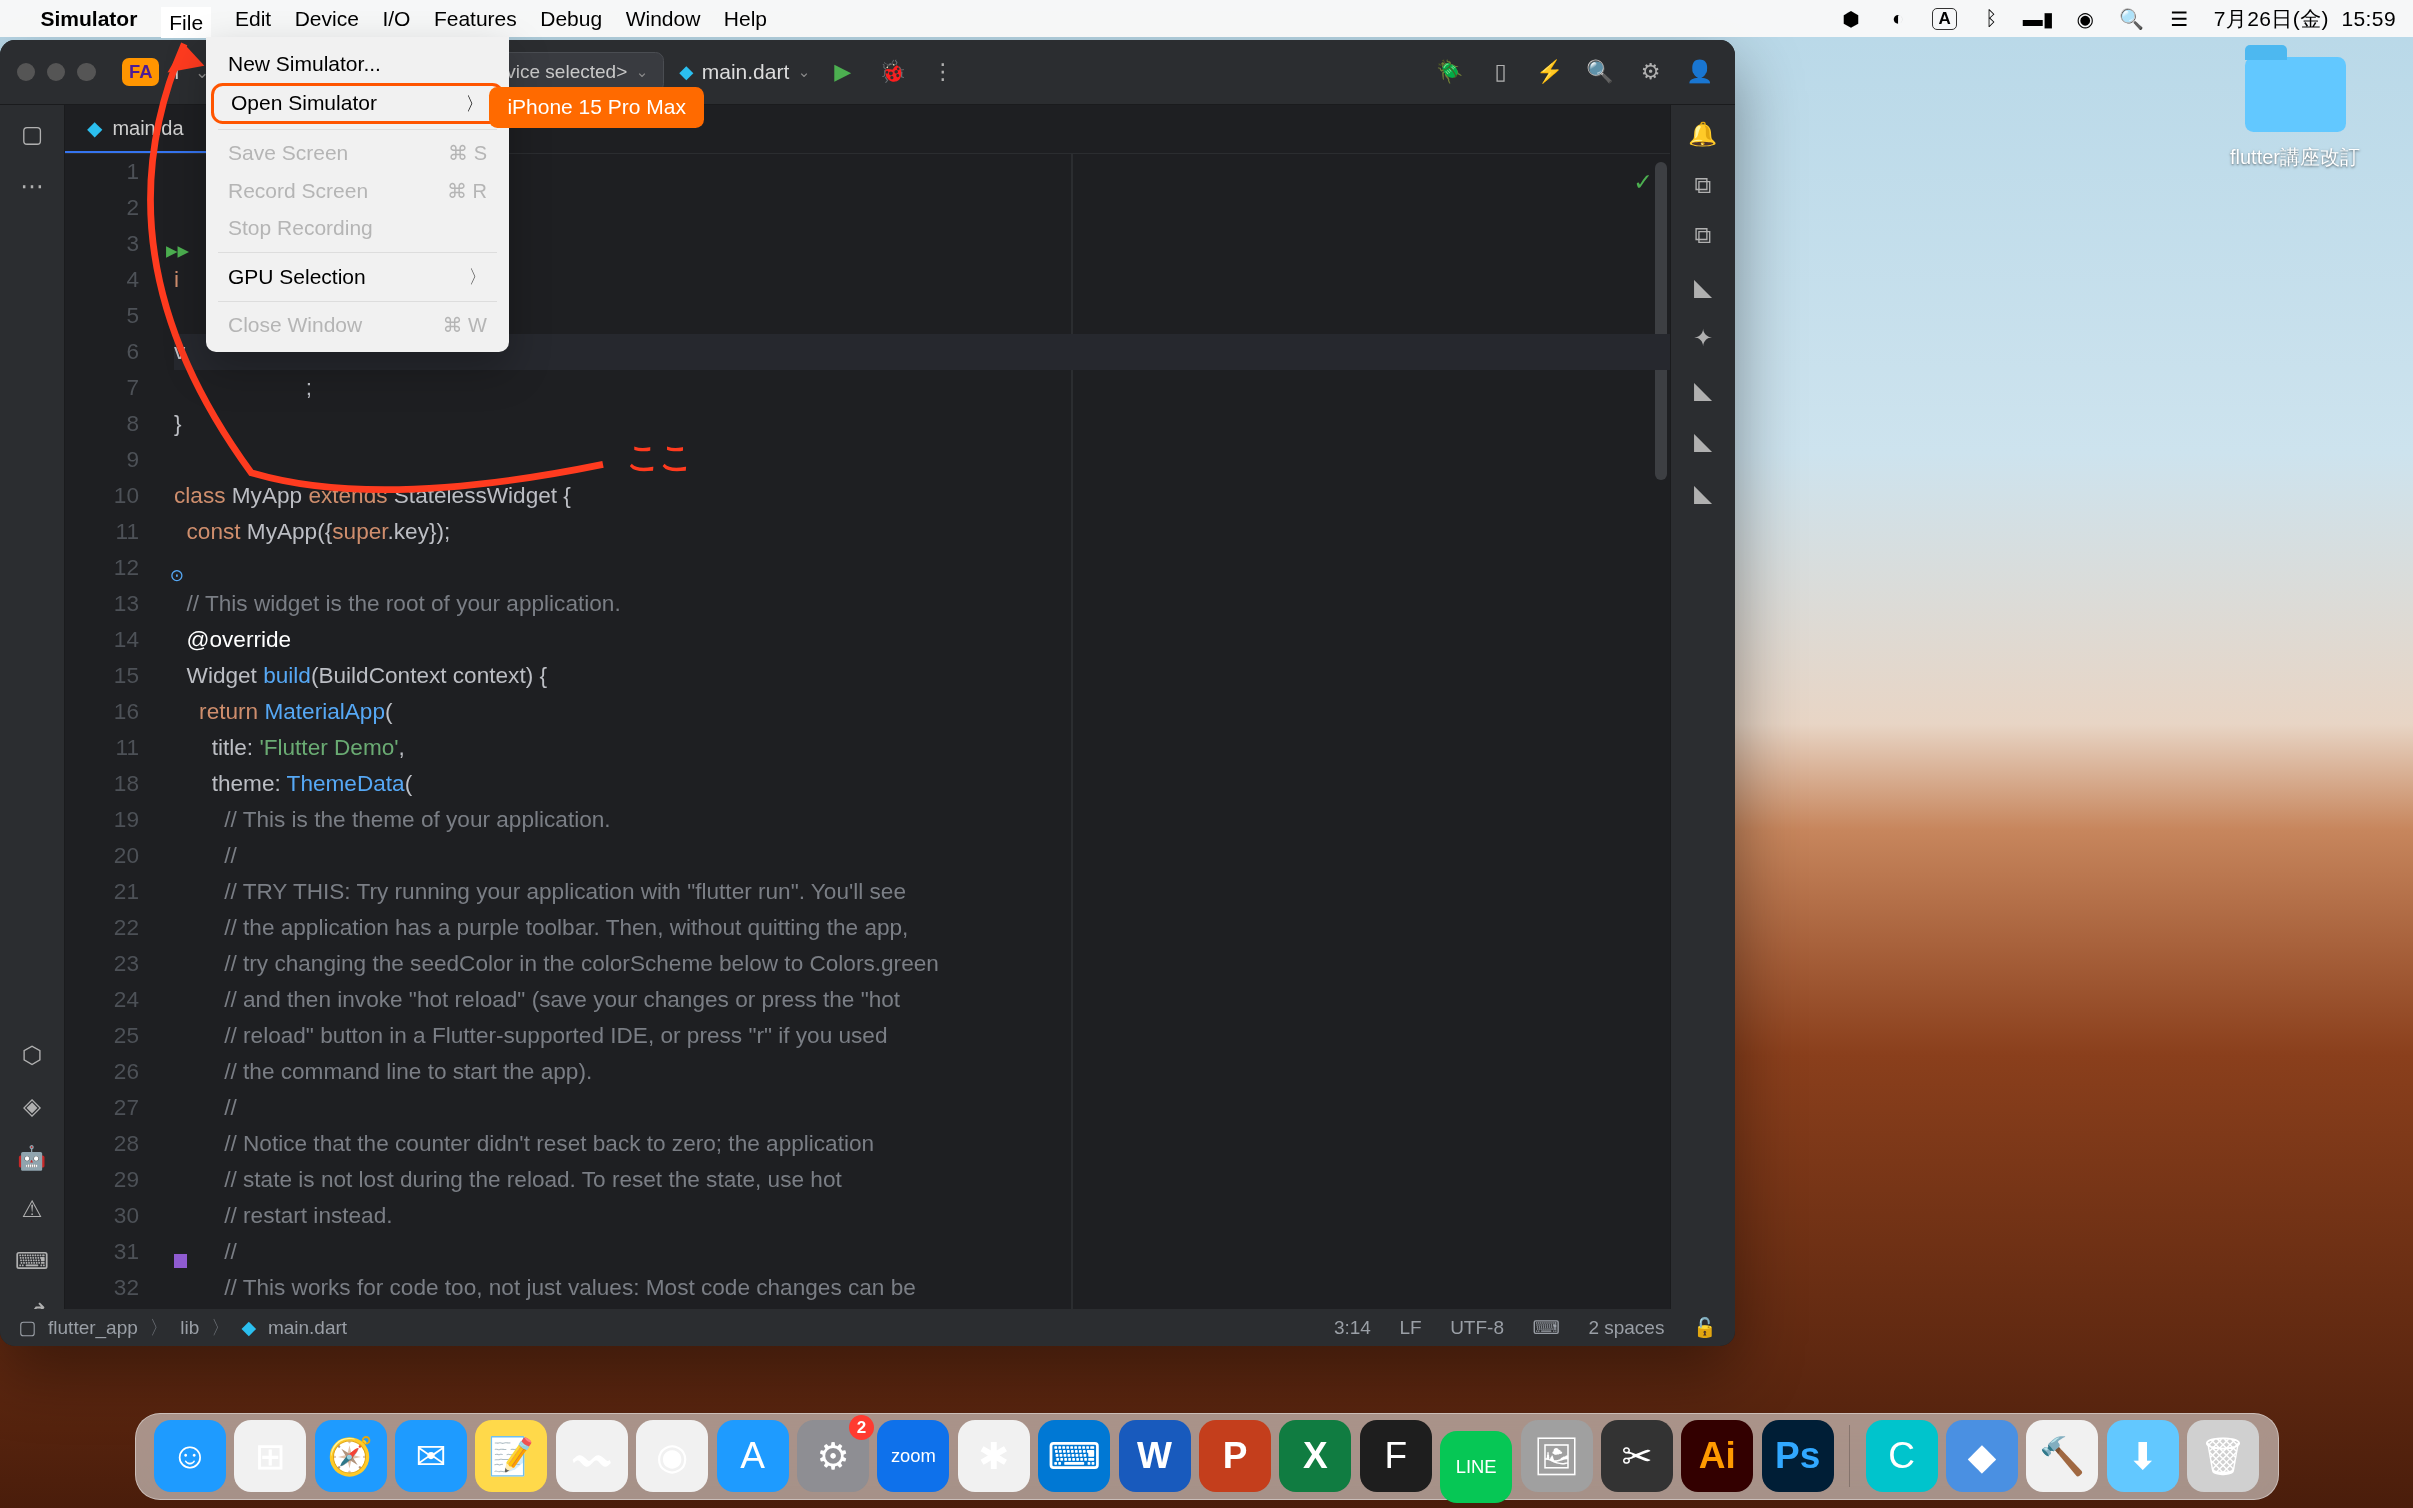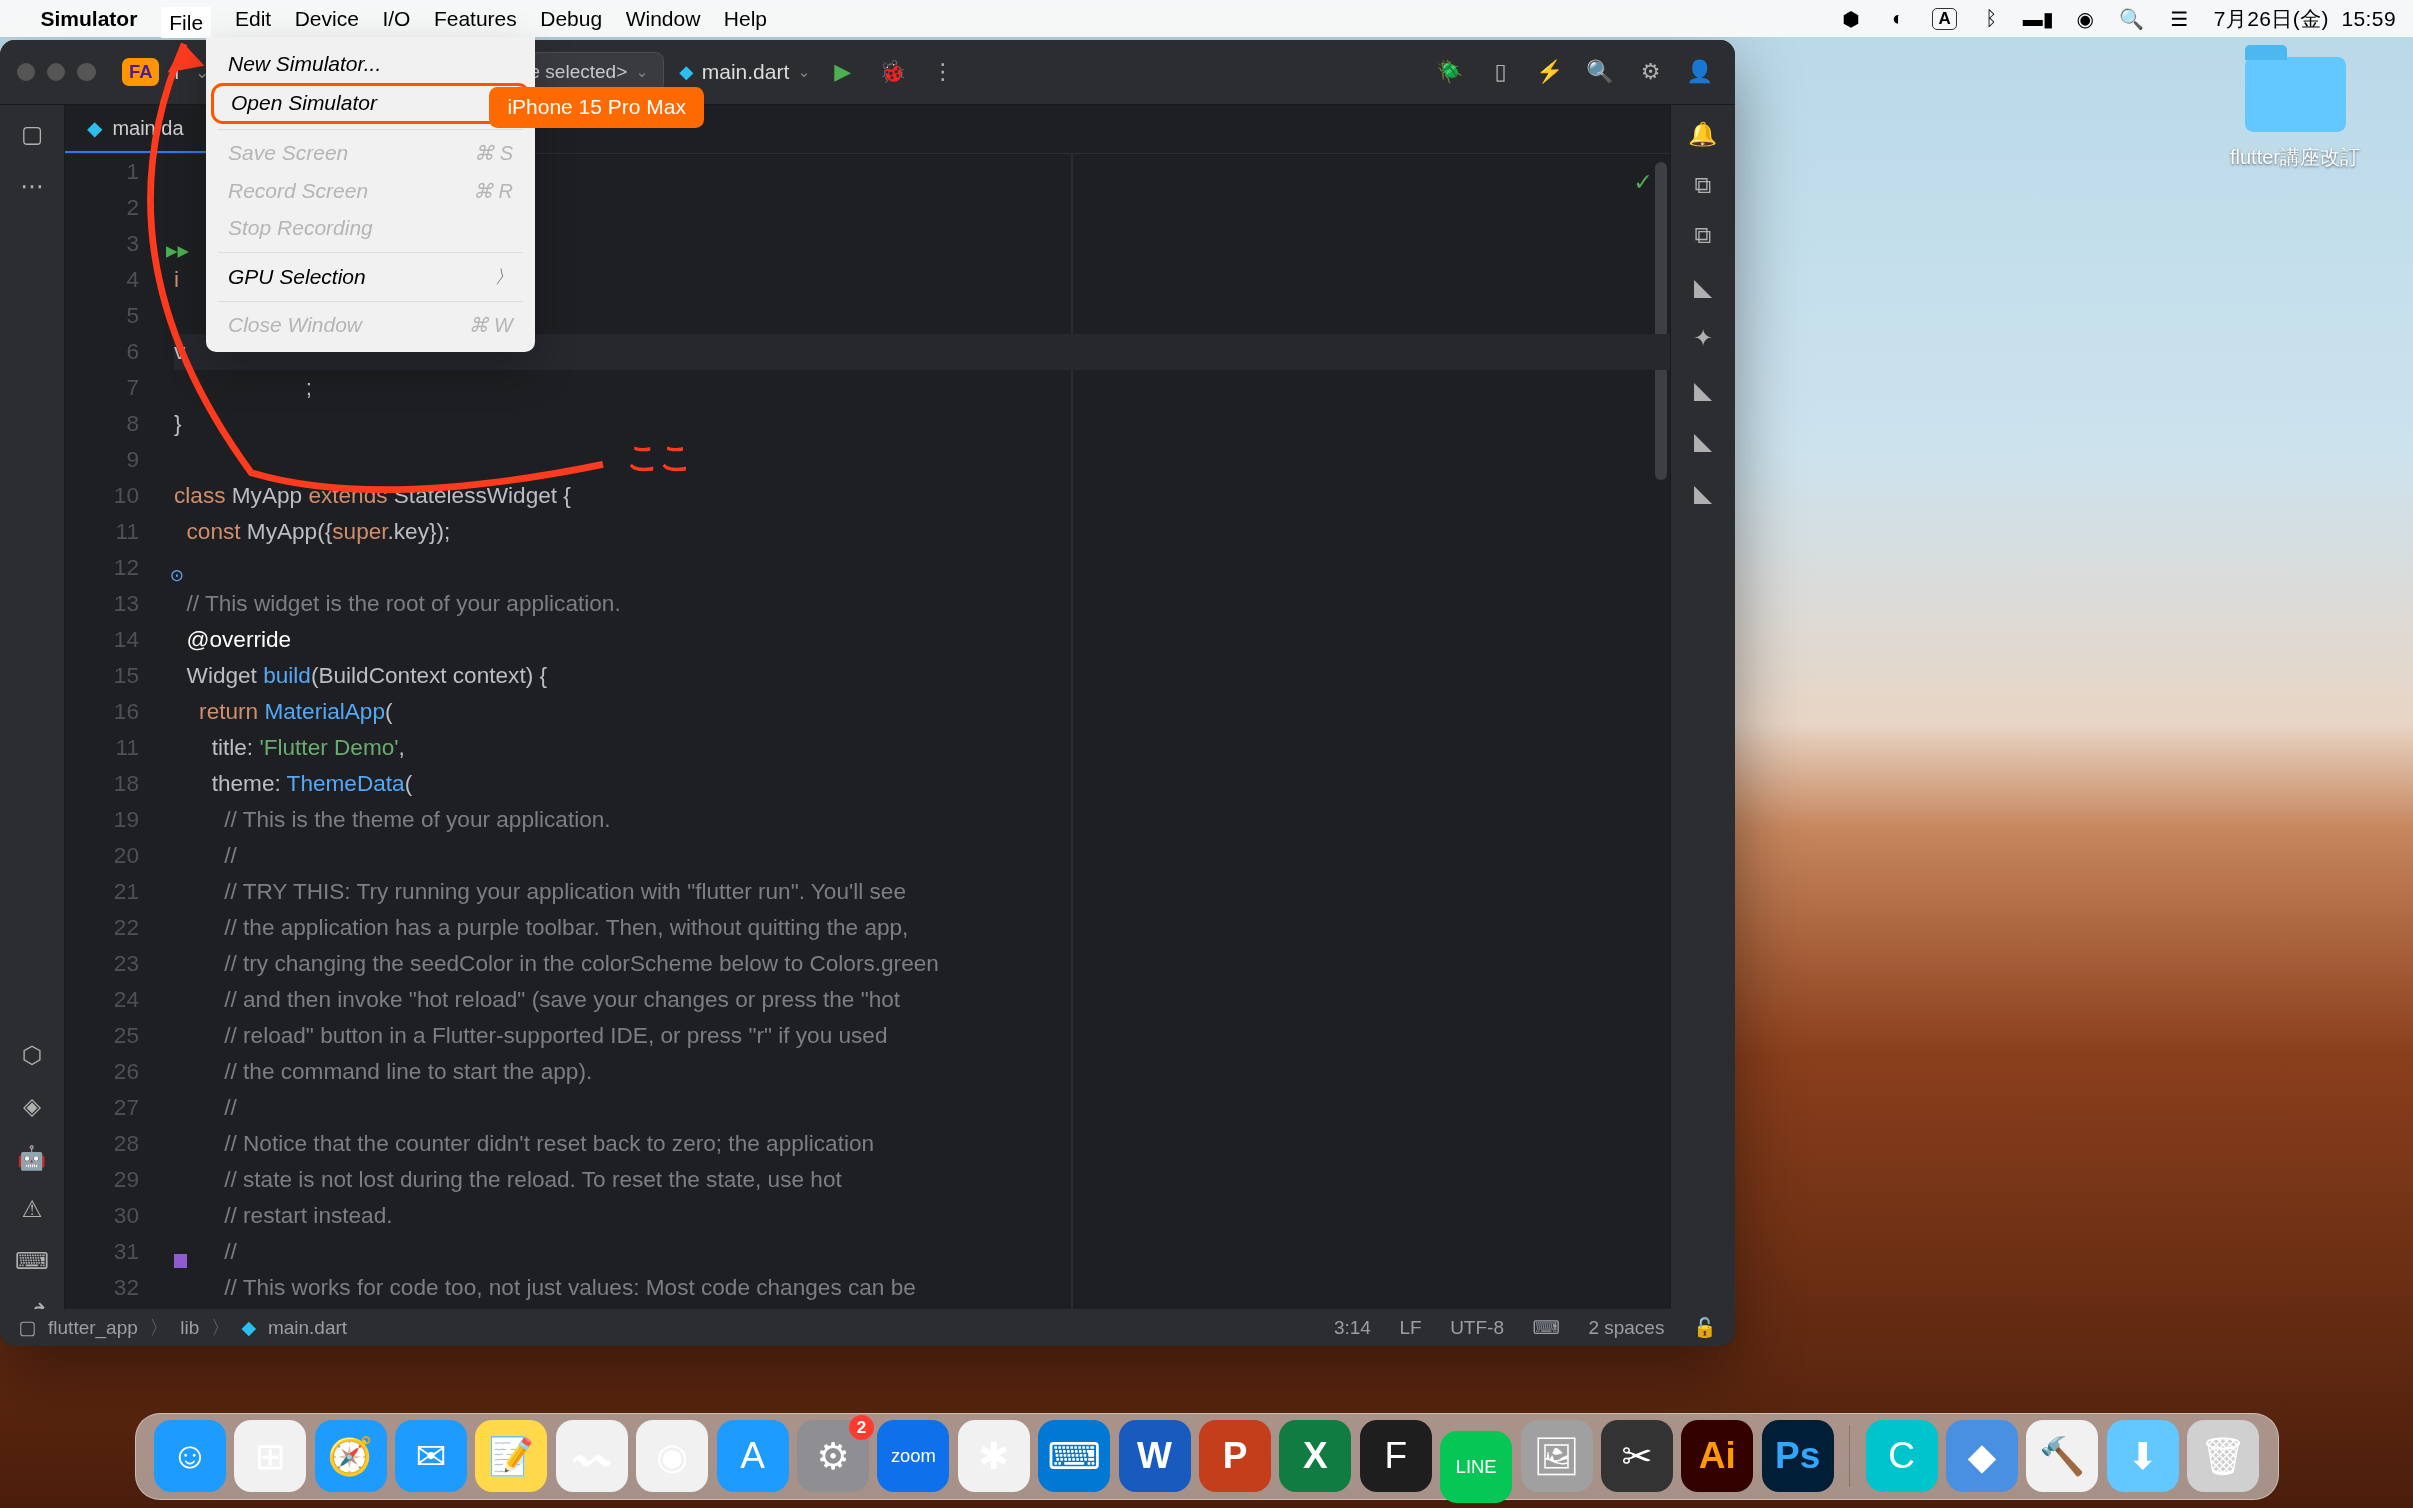--- a/index.html
+++ b/index.html
@@ -12,21 +12,21 @@
 .menubar .apple { font-size:25px;margin-right:23.5px; }
 .menubar .app-name { font-weight:700;margin-right:23.5px; }
 .menubar .mitem { margin-right:23.5px;cursor:default; }
 .menubar .mitem.active { background:#fff;padding:3.4px 8.4px;border-radius:0;margin-top:8px; }
 .menubar .right { margin-left:auto;display:flex;align-items:center;gap:22px;font-size:20px; }
 .menubar .right .ico { width:25px;height:25px;display:flex;align-items:center;justify-content:center; }
 .menubar .date { font-size:21px;letter-spacing:0.4px; }
 .lang-badge { border:1.7px solid #333;border-radius:5px;padding:0 5px;font-size:17px;font-weight:600; }
 
 
-.dropdown { position:absolute;top:37px;left:206px;width:329px;background:#f1f1f1;border-radius:0 0 10px 10px;box-shadow:0 17px 42px rgba(0,0,0,.25);padding:8.4px 0;z-index:200;font-style:italic; }
+.dropdown { position:absolute;top:37px;left:206px;width:303px;background:#f1f1f1;border-radius:0 0 10px 10px;box-shadow:0 17px 42px rgba(0,0,0,.25);padding:8.4px 0;z-index:200; }
 .dropdown .row { display:flex;align-items:center;justify-content:space-between;padding:6.7px 22px;font-size:21px;color:#000;cursor:default; }
 .dropdown .row.disabled { color:#b5b5b5; }
 .dropdown .row.highlighted { border:3.4px solid #ff5500;border-radius:11.7px;margin:0 5px;padding:5px 17px; }
 .dropdown .sep { height:0.8px;background:#ddd;margin:5px 11.7px; }
 .dropdown .sc { color:#b5b5b5;font-size:20px; }
 .dropdown .chev { color:#555;font-size:18.4px; }
 .dropdown .row.highlighted .chev { color:#000; }
 
 
 .bubble { position:absolute;top:87px;left:489px;background:#ff6a00;color:#fff;font-size:21px;padding:8.4px 18.4px;border-radius:8.4px;z-index:201;font-weight:500; }

